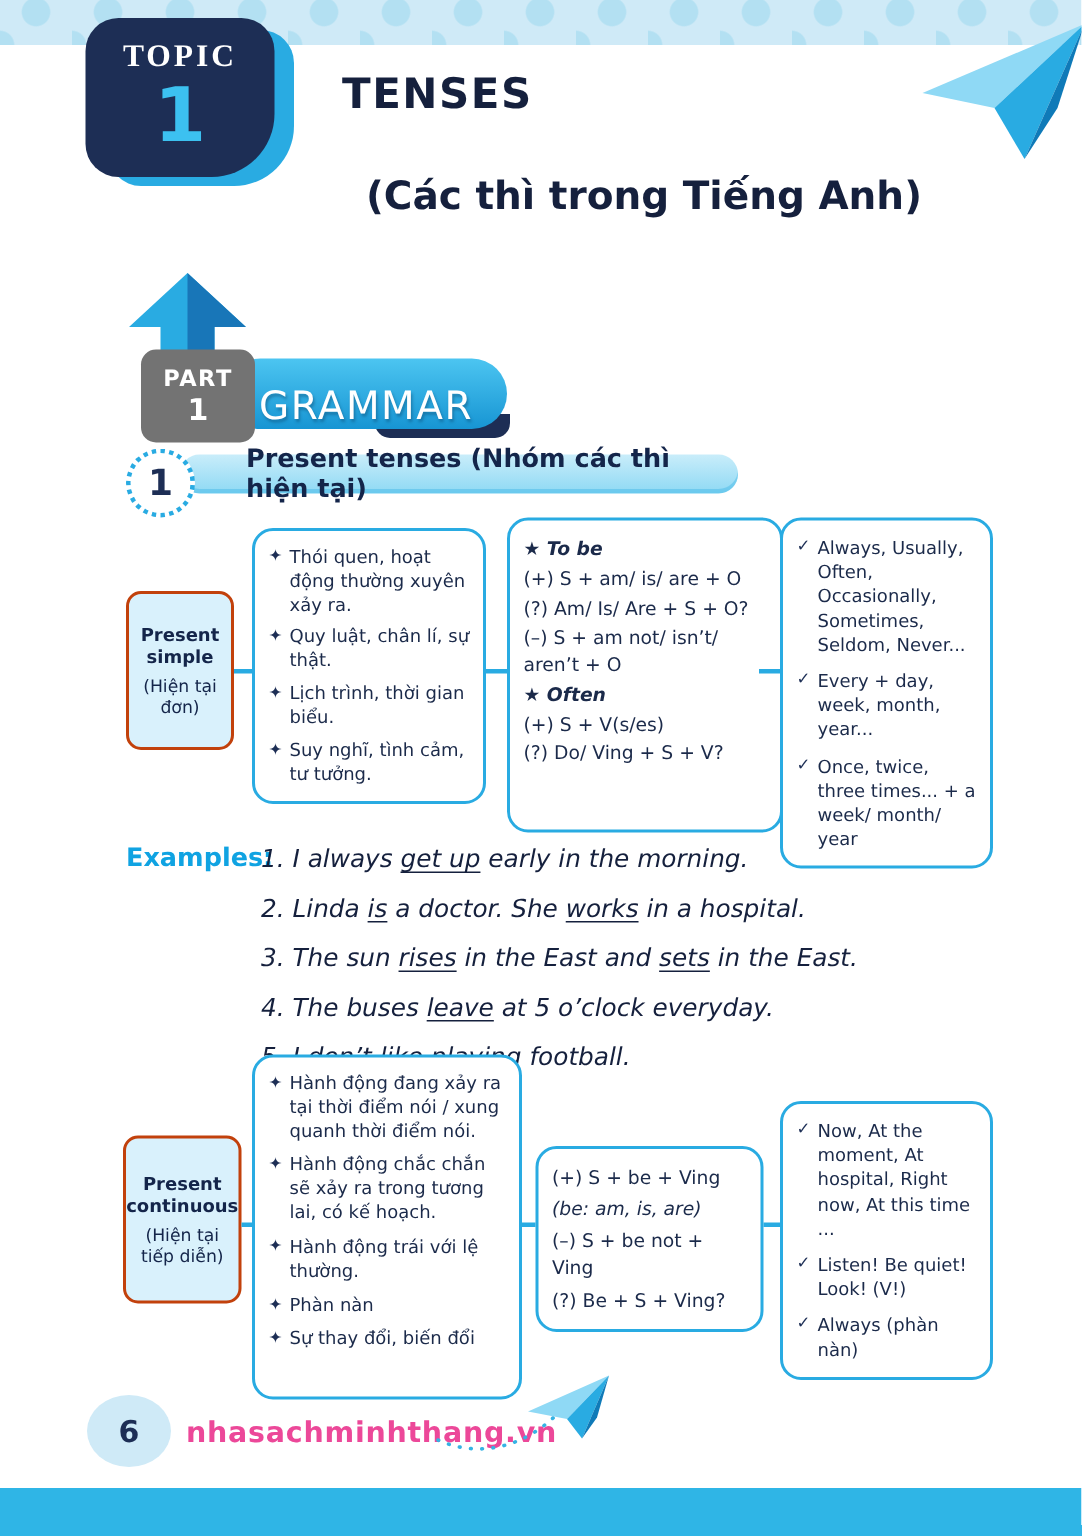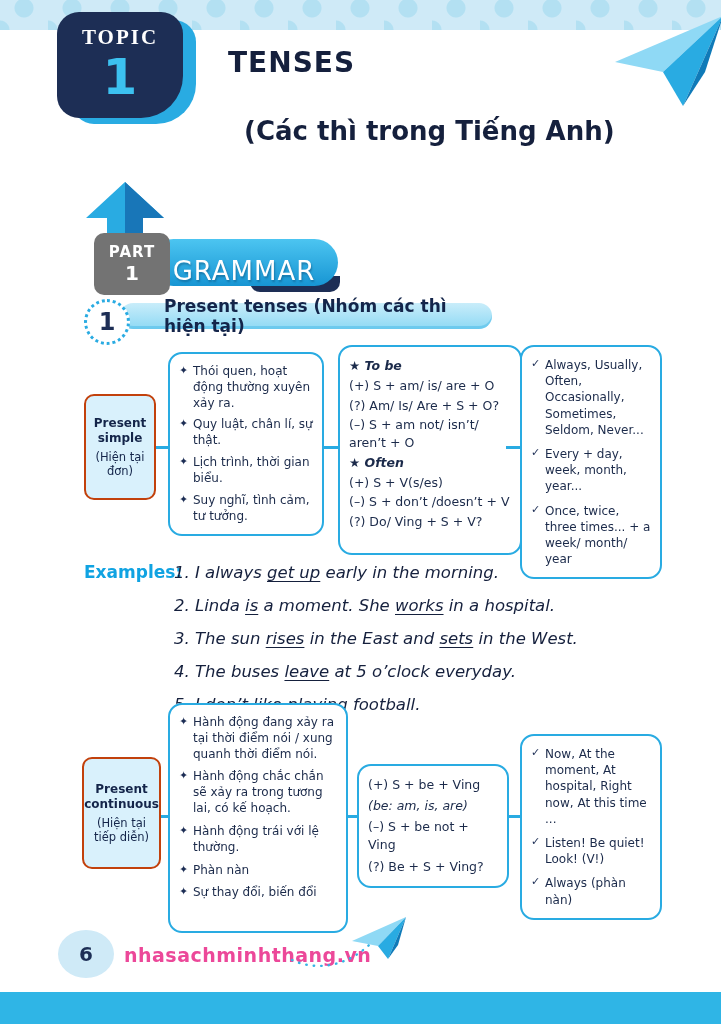--- a/index.html
+++ b/index.html
@@ -144,21 +144,20 @@
         <span class="mtext">Suy nghĩ, tình cảm, tư tưởng.</span>
       </div>
     </div>
   <div class="content-box formula1">
       <div class="formula-line fhead">★ To be</div>
       <div class="formula-line">(+) S + am/ is/ are + O</div>
       <div class="formula-line">(?) Am/ Is/ Are + S + O?</div>
       <div class="formula-line">(–) S + am not/ isn’t/ aren’t + O</div>
       <div class="formula-line fhead">★ Often</div>
       <div class="formula-line">(+) S + V(s/es)</div>
-      <div class="formula-line">(–) S + don’t /doesn’t + V</div>
       <div class="formula-line">(?) Do/ Ving + S + V?</div>
     </div>
   <div class="content-box signals1">
       <div class="signal-item">
         <span class="marker">✓</span>
         <span class="mtext">Always, Usually, Often, Occasionally, Sometimes, Seldom, Never...</span>
       </div>
       <div class="signal-item">
         <span class="marker">✓</span>
         <span class="mtext">Every + day, week, month, year...</span>
@@ -169,22 +168,22 @@
       </div>
     </div>
   <div class="connector c1a"></div>
   <div class="connector c1b"></div>
   <div class="connector c1c"></div>
 
   <div class="examples">
     <div class="ex-label">Examples:</div>
     <div class="ex-list">
         <div class="example-line"><span>1. I always </span><span class="u">get up</span><span> early in the morning.</span></div>
-        <div class="example-line"><span>2. Linda </span><span class="u">is</span><span> a moment. She </span><span class="u">works</span><span> in a hospital.</span></div>
-        <div class="example-line"><span>3. The sun </span><span class="u">rises</span><span> in the East and </span><span class="u">sets</span><span> in the West.</span></div>
+        <div class="example-line"><span>2. Linda </span><span class="u">is</span><span> a doctor. She </span><span class="u">works</span><span> in a hospital.</span></div>
+        <div class="example-line"><span>3. The sun </span><span class="u">rises</span><span> in the East and </span><span class="u">sets</span><span> in the East.</span></div>
         <div class="example-line"><span>4. The buses </span><span class="u">leave</span><span> at 5 o’clock everyday.</span></div>
         <div class="example-line"><span>5. </span><span class="u">I don’t like</span><span> playing football.</span></div>
       </div>
   </div>
 
   <div class="name-box nb2">
     <div class="nb-line">Present</div>
     <div class="nb-line">continuous</div>
     <div class="nb-sub">(Hiện tại tiếp diễn)</div>
   </div>

